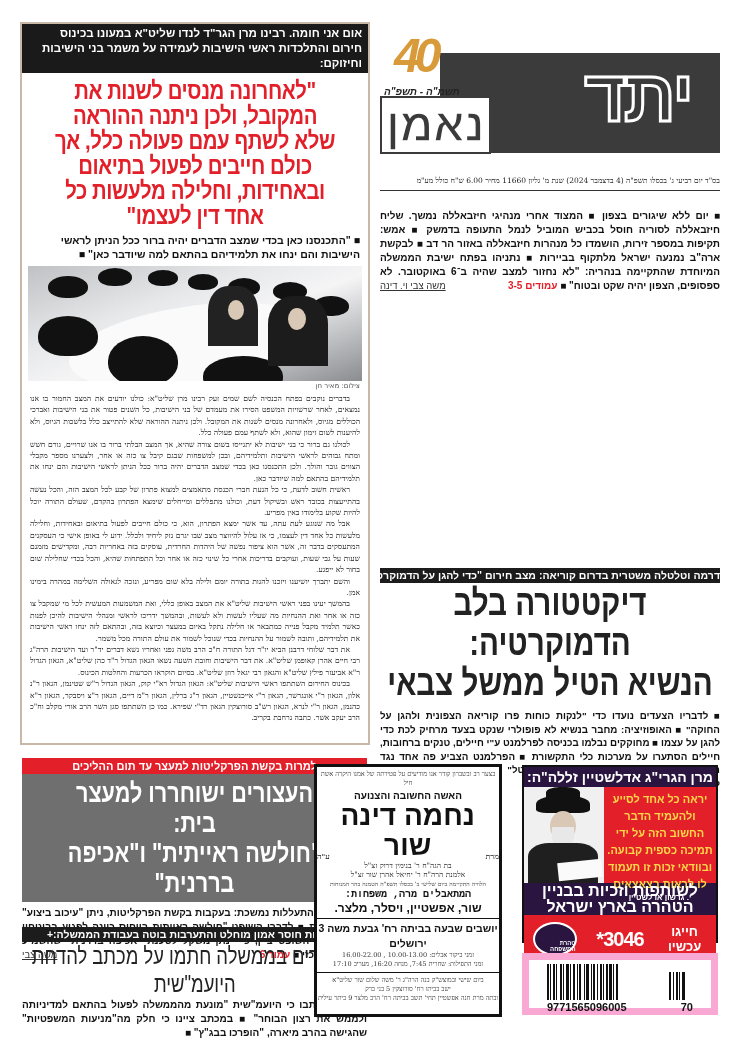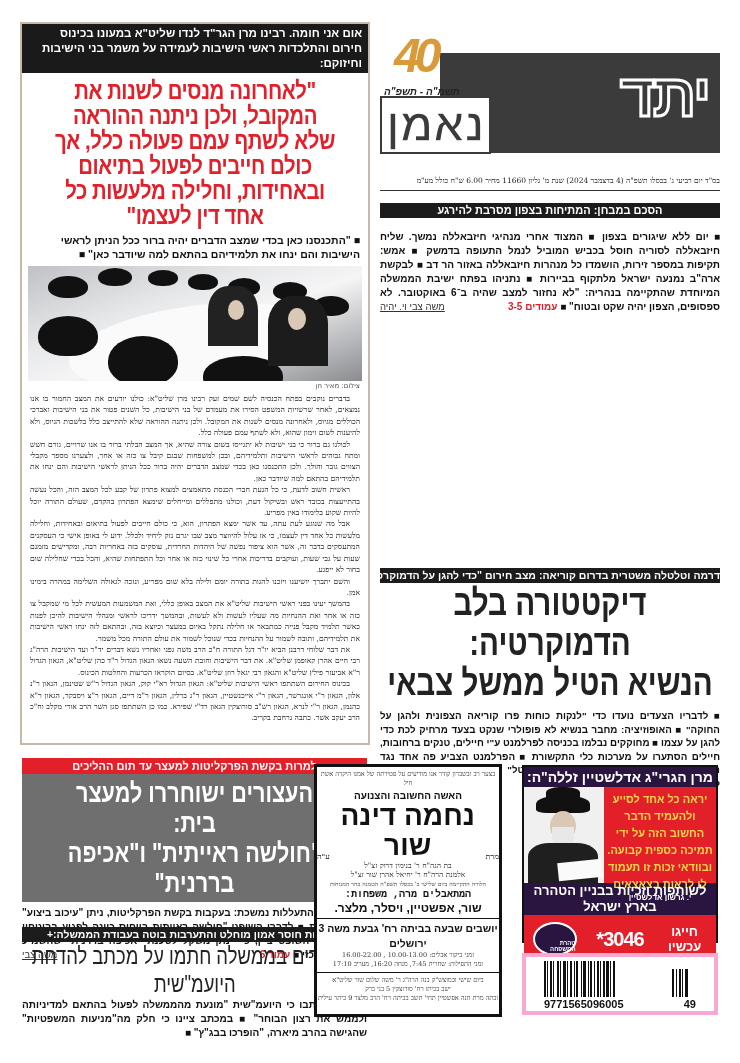--- a/index.html
+++ b/index.html
@@ -14,21 +14,21 @@
 .hat{position:absolute;border-radius:50% 50% 45% 45%;background:#111}
 .table{position:absolute;left:40px;top:40px;width:250px;height:80px;background:#fafafa;border-radius:50%;transform:rotate(-8deg)}
 .caption{font-size:7px;color:#555;padding:1px 8px;text-align:right}
 .body-text{font-family:"DejaVu Serif",serif;font-size:7.6px;line-height:11.4px;padding:2px 8px;text-align:justify;color:#222}
 .body-text p{text-indent:10px}
 
 .mast{left:380px;top:28px;width:340px;height:135px}
 .logo40{position:absolute;left:14px;top:0;font-family:"Liberation Sans",sans-serif;font-weight:bold;font-size:48px;color:#d99a3a;font-style:italic;letter-spacing:-6px}
 .years{position:absolute;left:4px;top:58px;font-size:10px;font-style:italic;font-weight:bold;color:#222;font-family:"Liberation Sans",sans-serif}
 .mast-black{position:absolute;right:0;top:25px;width:280px;height:100px;background:#3b3b3b}
-.mast-word{position:absolute;right:11px;top:20px;font-family:"Liberation Sans",sans-serif;font-weight:bold;font-size:60px;line-height:96px;color:#3b3b3b;-webkit-text-stroke:2px #fff;letter-spacing:-2px}
+.mast-word{position:absolute;right:28px;top:20px;font-family:"Liberation Sans",sans-serif;font-weight:bold;font-size:72px;line-height:96px;color:#3b3b3b;-webkit-text-stroke:2px #fff;letter-spacing:-2px}
 .mast-name{position:absolute;left:0;top:68px;font-family:"Liberation Sans",sans-serif;font-weight:bold;font-size:46px;color:#3b3b3b;-webkit-text-stroke:1.5px #fff;background:#fff;padding:0 4px;border:2px solid #3b3b3b}
 .dateline{left:380px;top:176px;width:340px;font-size:7.5px;text-align:right;font-family:"DejaVu Serif",serif;color:#222;white-space:nowrap;overflow:hidden}
 
 .kicker{background:#1c1c1c;color:#fff;font-weight:bold;font-family:"Liberation Sans",sans-serif;font-size:11px;text-align:center;line-height:15px}
 .redhead{color:#e3202a;font-family:"Liberation Sans",sans-serif;font-weight:bold;font-size:36px;line-height:38px;text-align:center;transform:scaleX(0.82);transform-origin:center right;width:122%;margin-right:0}
 .darkhead{color:#222;font-family:"Liberation Sans",sans-serif;font-weight:bold;font-size:37px;line-height:40px;text-align:center;transform:scaleX(0.80);transform-origin:center right;width:125%}
 .story{font-family:"Liberation Sans",sans-serif;font-weight:bold;font-size:10px;line-height:14px;text-align:justify;color:#111}
 .pageref{color:#e3202a;font-weight:bold}
 .byline{font-size:9.5px;color:#333;text-decoration:underline;font-family:"Liberation Sans",sans-serif}
 
@@ -37,23 +37,23 @@
 .greybox span{display:inline-block;transform:scaleX(0.8)}
 
 .memorial{border:3px solid #111;background:#fff;font-family:"DejaVu Serif",serif;text-align:center;color:#111}
 .mem-title{font-family:"Liberation Sans",sans-serif;font-weight:bold;font-size:18px;border-bottom:1px solid #111;line-height:24px}
 .mem-small{font-size:6.5px;line-height:9px;color:#333}
 .mem-name{font-family:"Liberation Sans",sans-serif;font-weight:bold;font-size:28px;line-height:30px}
 
 .ad{border:2px solid #111;background:#2a1540}
 .ad-title{background:#2a1540;color:#fff;font-weight:bold;font-family:"Liberation Sans",sans-serif;font-size:14px;line-height:20px;text-align:center}
 .ad-red{background:#e3202a;color:#ffd84a;font-weight:bold;font-family:"Liberation Sans",sans-serif;font-size:11px;line-height:17px;text-align:center}
-.ad-strip{background:#2a1540;color:#fff;font-weight:bold;font-family:"Liberation Sans",sans-serif;font-size:13px;line-height:16px;text-align:center}
+.ad-strip{background:#2a1540;color:#fff;font-weight:bold;font-family:"Liberation Sans",sans-serif;font-size:16px;line-height:16px;text-align:center}
 .ad-phone{background:#e3202a;color:#fff;font-family:"Liberation Sans",sans-serif;font-weight:bold;display:flex;align-items:center;justify-content:space-around;height:48px}
-.barcode{border:4px solid #f9a8d4;background:#fff}
+.barcode{border:7px solid #f9a8d4;background:#fff}
 .bars{display:flex;align-items:flex-end;height:36px}
 .bars i{display:block;background:#111;height:100%}
 </style>
 </head>
 <body>
 
 <div class="abs lcol">
   <div class="lhead">אום אני חומה. רבינו מרן הגר"ד לנדו שליט"א במעונו בכינוס חירום והתלכדות ראשי הישיבות לעמידה על משמר בני הישיבות וחיזוקם:</div>
   <div class="lquote">"לאחרונה מנסים לשנות את המקובל, ולכן ניתנה ההוראה שלא לשתף עמם פעולה כלל, אך כולם חייבים לפעול בתיאום ובאחידות, וחלילה מלעשות כל אחד דין לעצמו"</div>
   <div class="lsub">■ "התכנסנו כאן בכדי שמצב הדברים יהיה ברור ככל הניתן לראשי הישיבות והם ינחו את תלמידיהם בהתאם למה שיודבר כאן" ■</div>
@@ -91,25 +91,24 @@
   <div class="mast-black"></div>
   <div class="mast-word" style="color:#3b3b3b;-webkit-text-stroke:3px #fff">יתד</div>
   <div class="logo40">40</div>
   <div class="years">תשמ"ה - תשפ"ה</div>
   <div class="mast-name">נאמן</div>
 </div>
 <div class="abs dateline">בס"ד יום רביעי ג' בכסלו תשפ"ה (4 בדצמבר 2024) שנת מ' גליון 11660 מחיר 6.00 ש"ח כולל מע"מ</div>
 <div class="abs" style="left:380px;top:190px;width:340px;height:1px;background:#333"></div>
 
 <div class="abs" style="left:380px;top:203px;width:340px">
-  <div class="kicker">הסכם במבחן: המתיחות בצפון מסרבת להירגע</div>
-  <div class="story" style="margin-top:12px">
+  <div class="story" style="margin-top:6px">
     <span>■ יום ללא שיגורים בצפון ■ המצוד אחרי מנהיגי חיזבאללה נמשך. שליח חיזבאללה לסוריה חוסל בכביש המוביל לנמל התעופה בדמשק ■ אמש: תקיפות במספר זירות, הושמדו כל מנהרות חיזבאללה באזור הר דב ■ לבקשת ארה"ב נמנעה ישראל מלתקוף בביירות ■ נתניהו בפתח ישיבת הממשלה המיוחדת שהתקיימה בנהריה: "לא נחזור למצב שהיה ב־6 באוקטובר. לא ספסופים, הצפון יהיה שקט ובטוח" ■</span>
     <span class="pageref">עמודים 3-5</span>
-    <span class="byline" style="float:left;font-weight:normal">משה צבי וי. יהיה</span>
+    <span class="byline" style="float:left;font-weight:normal">משה צבי וי. דינה</span>
   </div>
 </div>
 
 <div class="abs" style="left:380px;top:568px;width:340px">
   <div class="kicker" style="font-size:10.5px;white-space:nowrap;overflow:hidden">דרמה וטלטלה משטרית בדרום קוריאה: מצב חירום "כדי להגן על הדמוקרטיה":</div>
   <div style="overflow:hidden">
     <div class="darkhead">דיקטטורה בלב הדמוקרטיה:</div>
     <div class="darkhead">הנשיא הטיל ממשל צבאי</div>
   </div>
   <div class="story" style="margin-top:6px;font-size:9.8px;line-height:13.5px">
@@ -216,15 +215,15 @@
     <div class="bars" style="width:24px;height:28px">
       <i style="width:2px;margin-right:2px"></i>
         <i style="width:1px;margin-right:2px"></i>
         <i style="width:2px;margin-right:1px"></i>
         <i style="width:1px;margin-right:2px"></i>
         <i style="width:3px"></i>
     </div>
   </div>
   <div style="display:flex;justify-content:space-between;direction:ltr;font-family:'Liberation Sans',sans-serif;font-weight:bold;font-size:11px;margin-top:1px">
     <span>9771565096005</span>
-    <span>49</span>
+    <span>70</span>
   </div>
 </div>
 
 </body></html>

